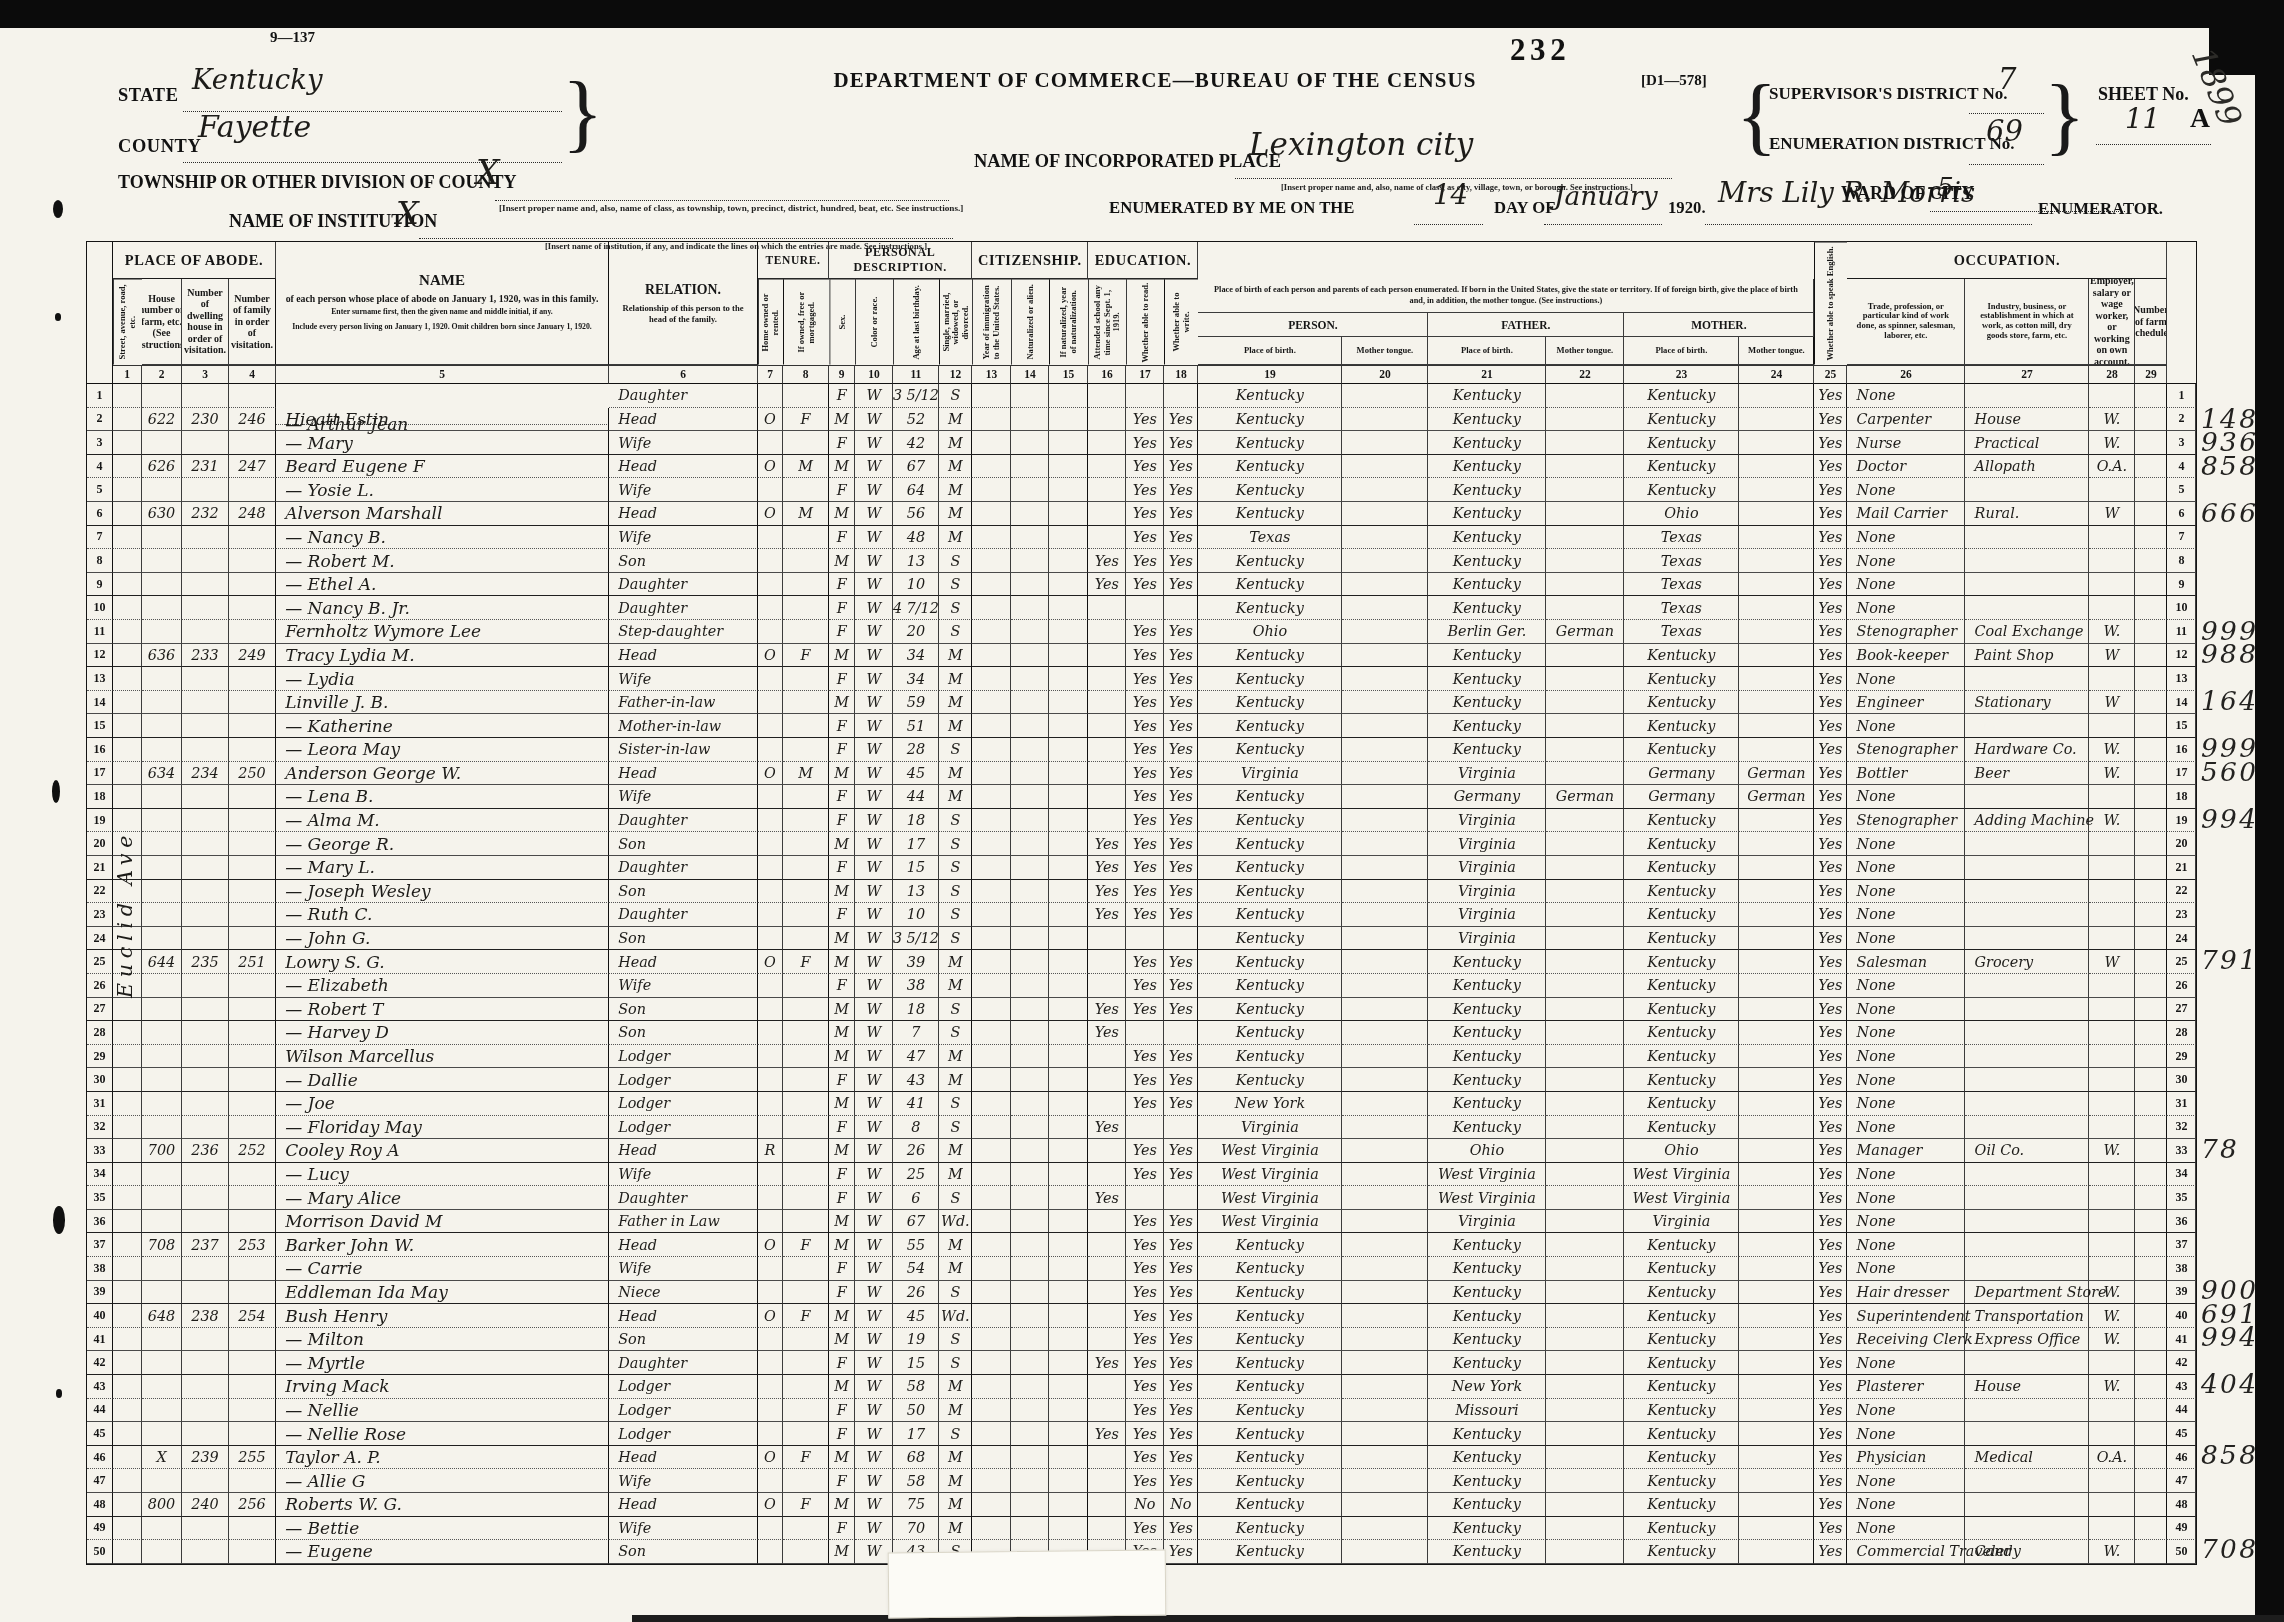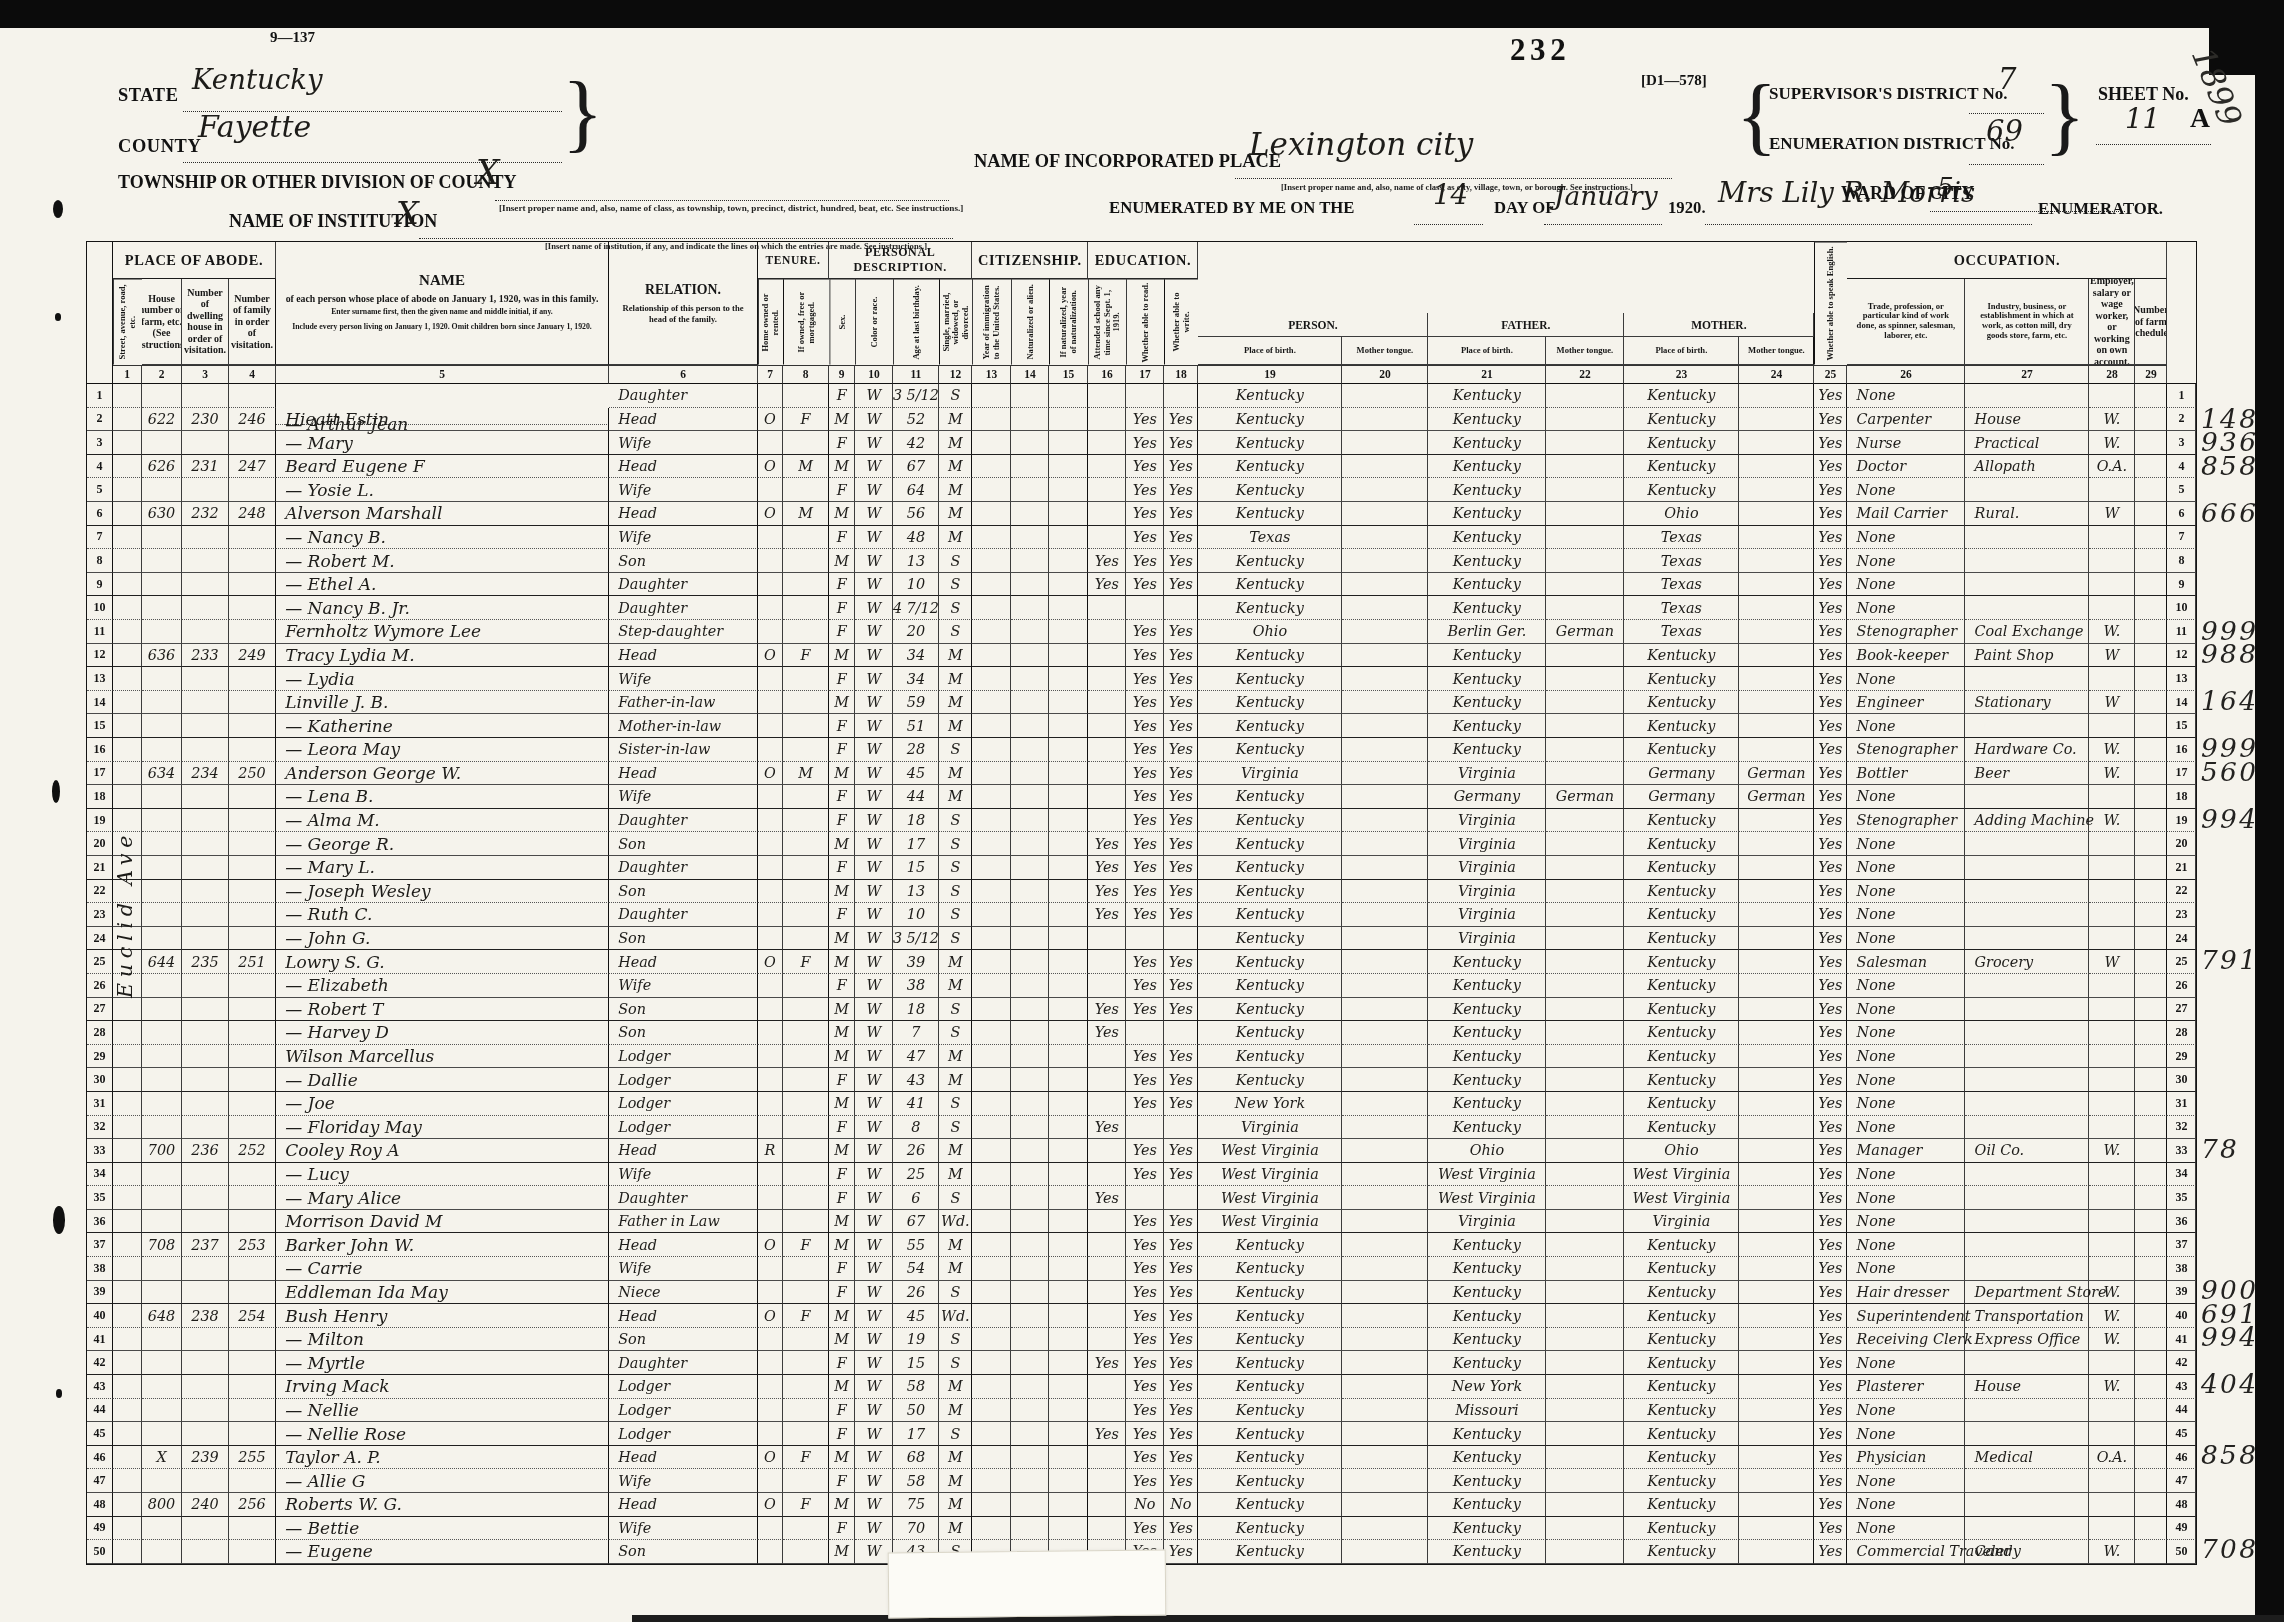--- a/index.html
+++ b/index.html
@@ -83,20 +83,21 @@
   <div class="pr bold" style="left:118px;top:172px;font-size:18px;">TOWNSHIP OR OTHER DIVISION OF COUNTY</div>
   <div class="hwabs hw" style="left:476px;top:153px;font-size:33px;">X</div>
   <div class="dotline" style="left:495px;top:200px;width:454px;"></div>
   <div class="note" style="left:499px;top:203px;">[Insert proper name and, also, name of class, as township, town, precinct, district, hundred, beat, etc.  See instructions.]</div>
 
   <div class="pr bold" style="left:229px;top:211px;font-size:18px;">NAME OF INSTITUTION</div>
   <div class="hwabs hw" style="left:396px;top:194px;font-size:32px;">X</div>
   <div class="dotline" style="left:419px;top:238px;width:534px;"></div>
   <div class="note" style="left:545px;top:241px;font-size:8.6px;">[Insert name of institution, if any, and indicate the lines on which the entries are made.  See instructions.]</div>
 
+  <div class="pr bold" style="left:793px;top:68px;width:724px;text-align:center;font-size:21px;letter-spacing:1.1px;white-space:normal;">DEPARTMENT OF COMMERCE—BUREAU OF THE CENSUS</div>
   <div class="pr bold" style="left:974px;top:151px;font-size:18.4px;">NAME OF INCORPORATED PLACE</div>
   <div class="hwabs hw" style="left:1249px;top:126px;font-size:31px;">Lexington city</div>
   <div class="dotline" style="left:1235px;top:178px;width:437px;"></div>
   <div class="note" style="left:1281px;top:182px;font-size:8.6px;">[Insert proper name and, also, name of class, as city, village, town, or borough.  See instructions.]</div>
 
   <div class="pr bold" style="left:1109px;top:198px;font-size:16.7px;">ENUMERATED BY ME ON THE</div>
   <div class="hwabs hw" style="left:1433px;top:178px;font-size:27.6px;">14</div>
   <div class="dotline" style="left:1414px;top:224px;width:69px;"></div>
   <div class="pr bold" style="left:1494px;top:198px;font-size:16.7px;">DAY OF</div>
   <div class="hwabs hw" style="left:1554px;top:180px;font-size:26.4px;">January</div>
@@ -160,20 +161,21 @@
     <div class="hc hc-group" style="grid-area:1/14/2/17;">CITIZENSHIP.</div>
     <div class="hc vt" style="grid-area:2/14/5/15;">Year of immigration to the United States.</div>
     <div class="hc vt" style="grid-area:2/15/5/16;">Naturalized or alien.</div>
     <div class="hc vt br2" style="grid-area:2/16/5/17;">If naturalized, year of naturalization.</div>
 
     <div class="hc hc-group" style="grid-area:1/17/2/20;">EDUCATION.</div>
     <div class="hc vt" style="grid-area:2/17/5/18;">Attended school any time since Sept. 1, 1919.</div>
     <div class="hc vt" style="grid-area:2/18/5/19;">Whether able to read.</div>
     <div class="hc vt br2" style="grid-area:2/19/5/20;">Whether able to write.</div>
 
+    <div class="hc nat-desc" style="grid-area:2/20/3/26;white-space:normal;">Place of birth of each person and parents of each person enumerated.  If born in the United States, give the state or territory.  If of foreign birth, give the place of birth and, in addition, the mother tongue.  (See instructions.)</div>
     <div class="hc sub" style="grid-area:3/20/4/22;">PERSON.</div>
     <div class="hc sub" style="grid-area:3/22/4/24;">FATHER.</div>
     <div class="hc sub" style="grid-area:3/24/4/26;">MOTHER.</div>
     <div class="hc pobmt" style="grid-area:4/20/5/21;">Place of birth.</div>
     <div class="hc pobmt" style="grid-area:4/21/5/22;">Mother tongue.</div>
     <div class="hc pobmt" style="grid-area:4/22/5/23;">Place of birth.</div>
     <div class="hc pobmt" style="grid-area:4/23/5/24;">Mother tongue.</div>
     <div class="hc pobmt" style="grid-area:4/24/5/25;">Place of birth.</div>
     <div class="hc pobmt br2" style="grid-area:4/25/5/26;">Mother tongue.</div>
 

